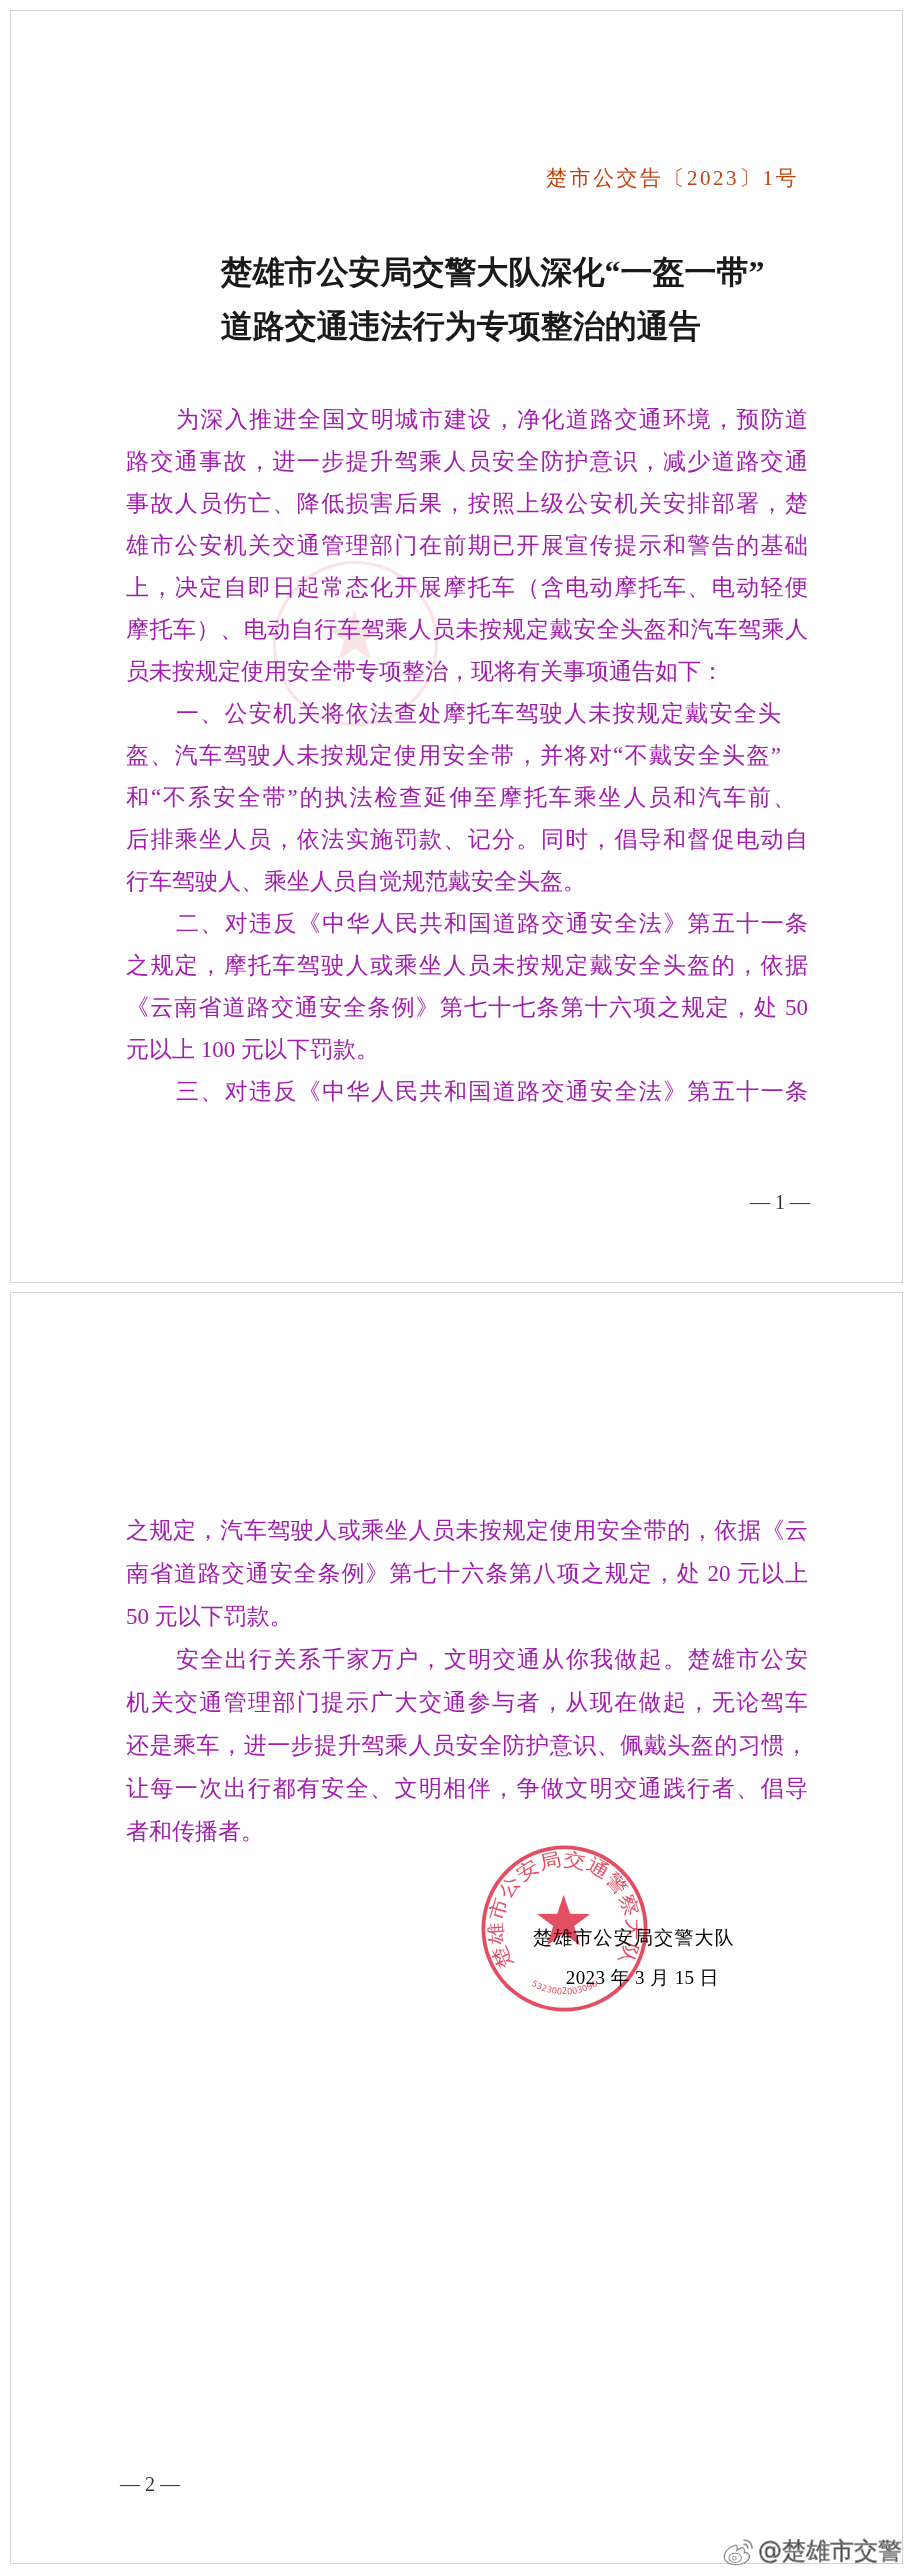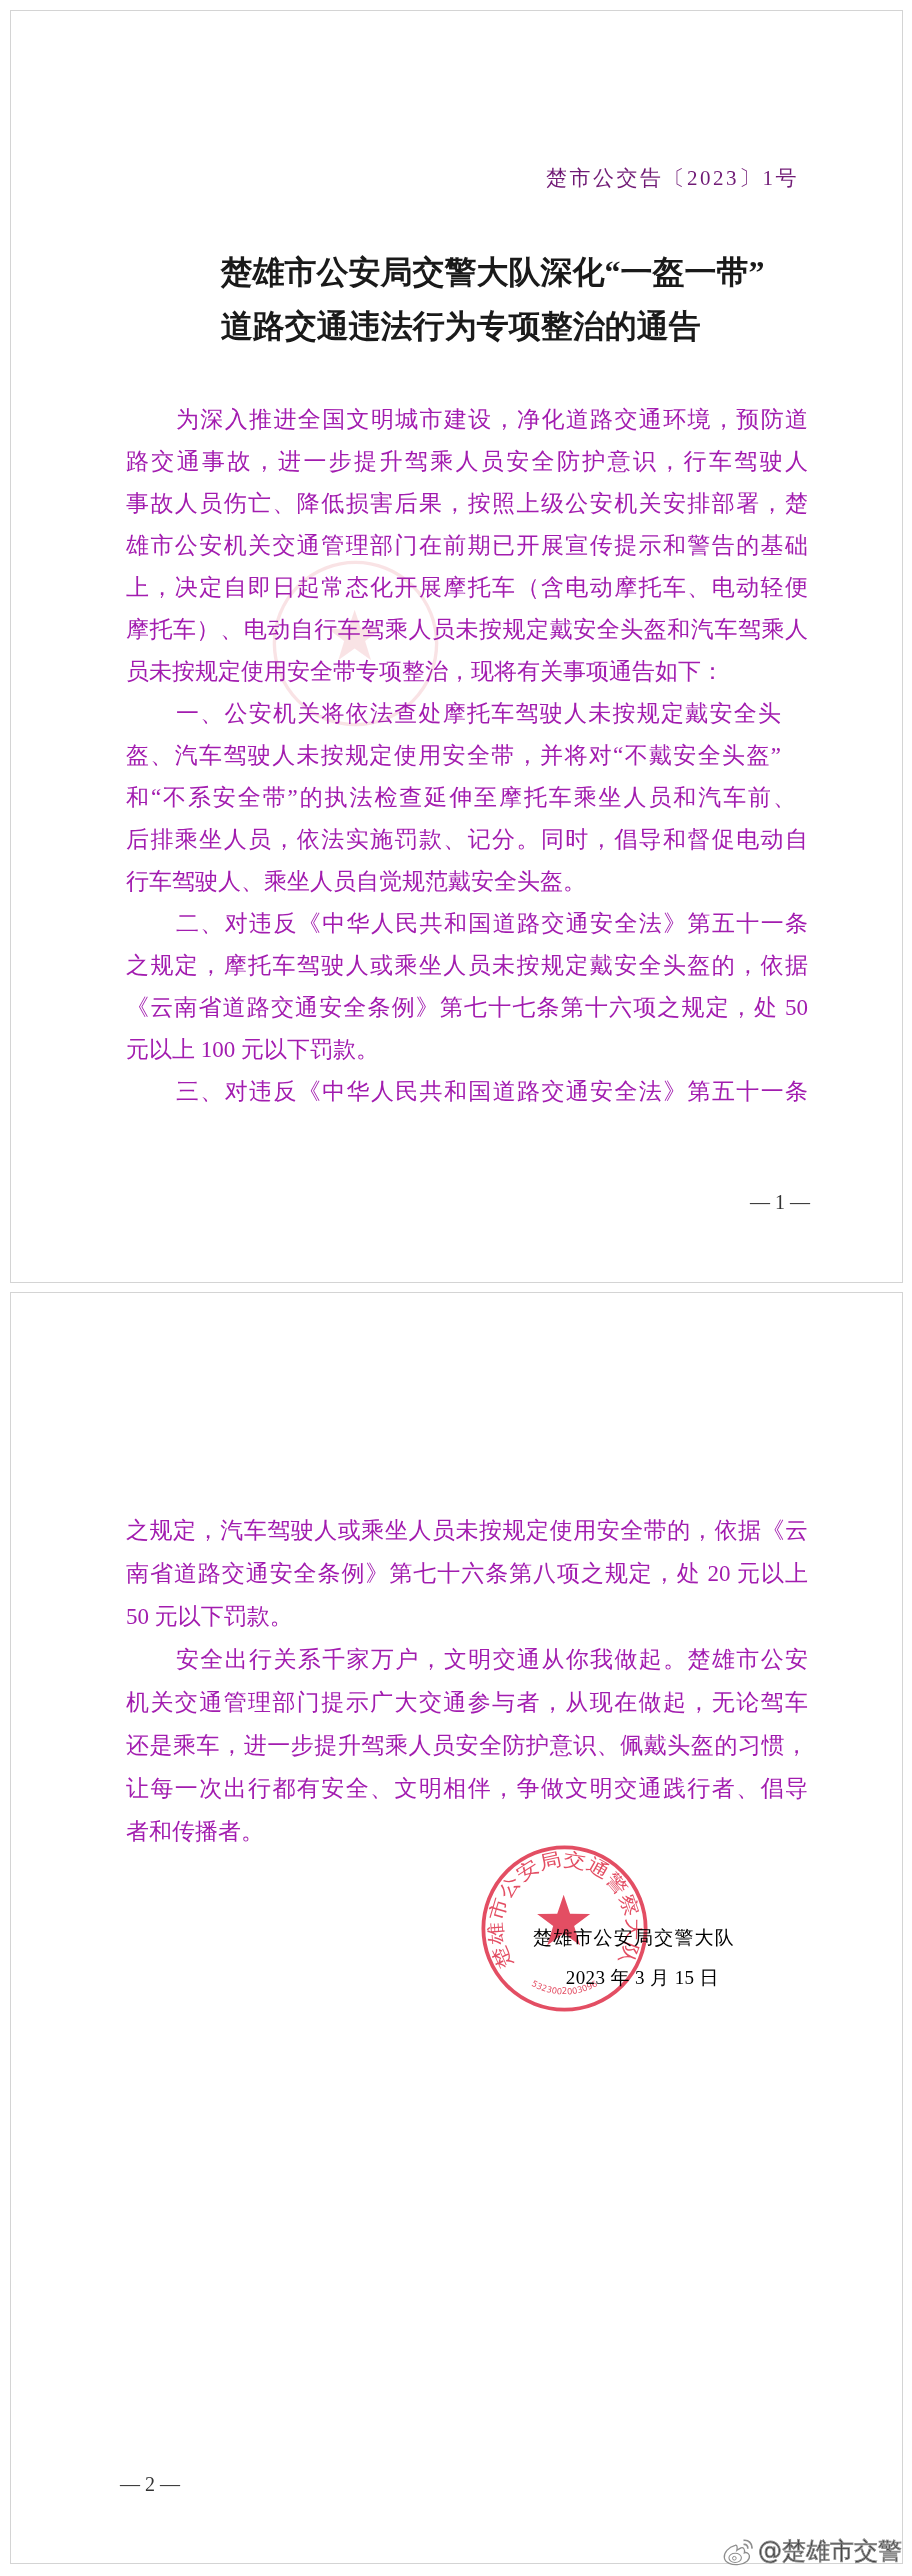--- a/index.html
+++ b/index.html
@@ -11,21 +11,21 @@
   .page {
     position: absolute; left: 10px; width: 893px;
     box-sizing: border-box; border: 1.7px solid #d4d4d4; background: #ffffff;
   }
   #page1 { top: 10px; height: 1273px; }
   #page2 { top: 1292px; height: 1272px; }
 
   .abs { position: absolute; }
   .doc-number {
     left: 0; width: 799px; top: 166px; text-align: right;
-    font-size: 21px; line-height: 25px; letter-spacing: 2.5px; color: #701a75;
+    font-size: 21px; line-height: 25px; letter-spacing: 2.5px; color: #c2410c;
   }
   .title-line {
     left: 0; width: 913px; text-align: center;
     font-size: 32px; line-height: 49px; font-weight: bold; color: #1a1a1a;
   }
   .body-block { left: 126px; width: 682px; font-size: 23px; color: #a21caf; }
   .ln {
     display: block; box-sizing: border-box; height: 42px; line-height: 42px;
     white-space: nowrap; text-align: left;
   }
@@ -55,21 +55,21 @@
 <div class="abs title-line" style="top:302px; left:4.2px;">道路交通违法行为专项整治的通告</div>
 
 <svg class="abs seal-ghost" style="left:271px; top:559px;" width="169" height="169" viewBox="0 0 200 200">
   <circle cx="100" cy="100" r="96" fill="none" stroke="#e05566" stroke-width="4"></circle>
   <polygon points="99,60 106.6,82.5 130.4,82.8 111.4,97 118.4,119.7 99,106 79.6,119.7 86.6,97 67.6,82.8 91.4,82.5" fill="#e05566"></polygon>
 </svg>
 
 <div class="abs body-block" style="top:399px;">
   <div>
     <div class="ln j ind">为深入推进全国文明城市建设，净化道路交通环境，预防道</div>
-    <div class="ln j">路交通事故，进一步提升驾乘人员安全防护意识，行车驾驶人</div>
+    <div class="ln j">路交通事故，进一步提升驾乘人员安全防护意识，减少道路交通</div>
     <div class="ln j">事故人员伤亡、降低损害后果，按照上级公安机关安排部署，楚</div>
     <div class="ln j">雄市公安机关交通管理部门在前期已开展宣传提示和警告的基础</div>
     <div class="ln j">上，决定自即日起常态化开展摩托车（含电动摩托车、电动轻便</div>
     <div class="ln j">摩托车）、电动自行车驾乘人员未按规定戴安全头盔和汽车驾乘人</div>
     <div class="ln">员未按规定使用安全带专项整治，现将有关事项通告如下：</div>
   </div>
   <div>
     <div class="ln j ind" style="width:655px;">一、公安机关将依法查处摩托车驾驶人未按规定戴安全头</div>
     <div class="ln j" style="width:655px;">盔、汽车驾驶人未按规定使用安全带，并将对“不戴安全头盔”</div>
     <div class="ln j" style="width:670px;">和“不系安全带”的执法检查延伸至摩托车乘坐人员和汽车前、</div>

